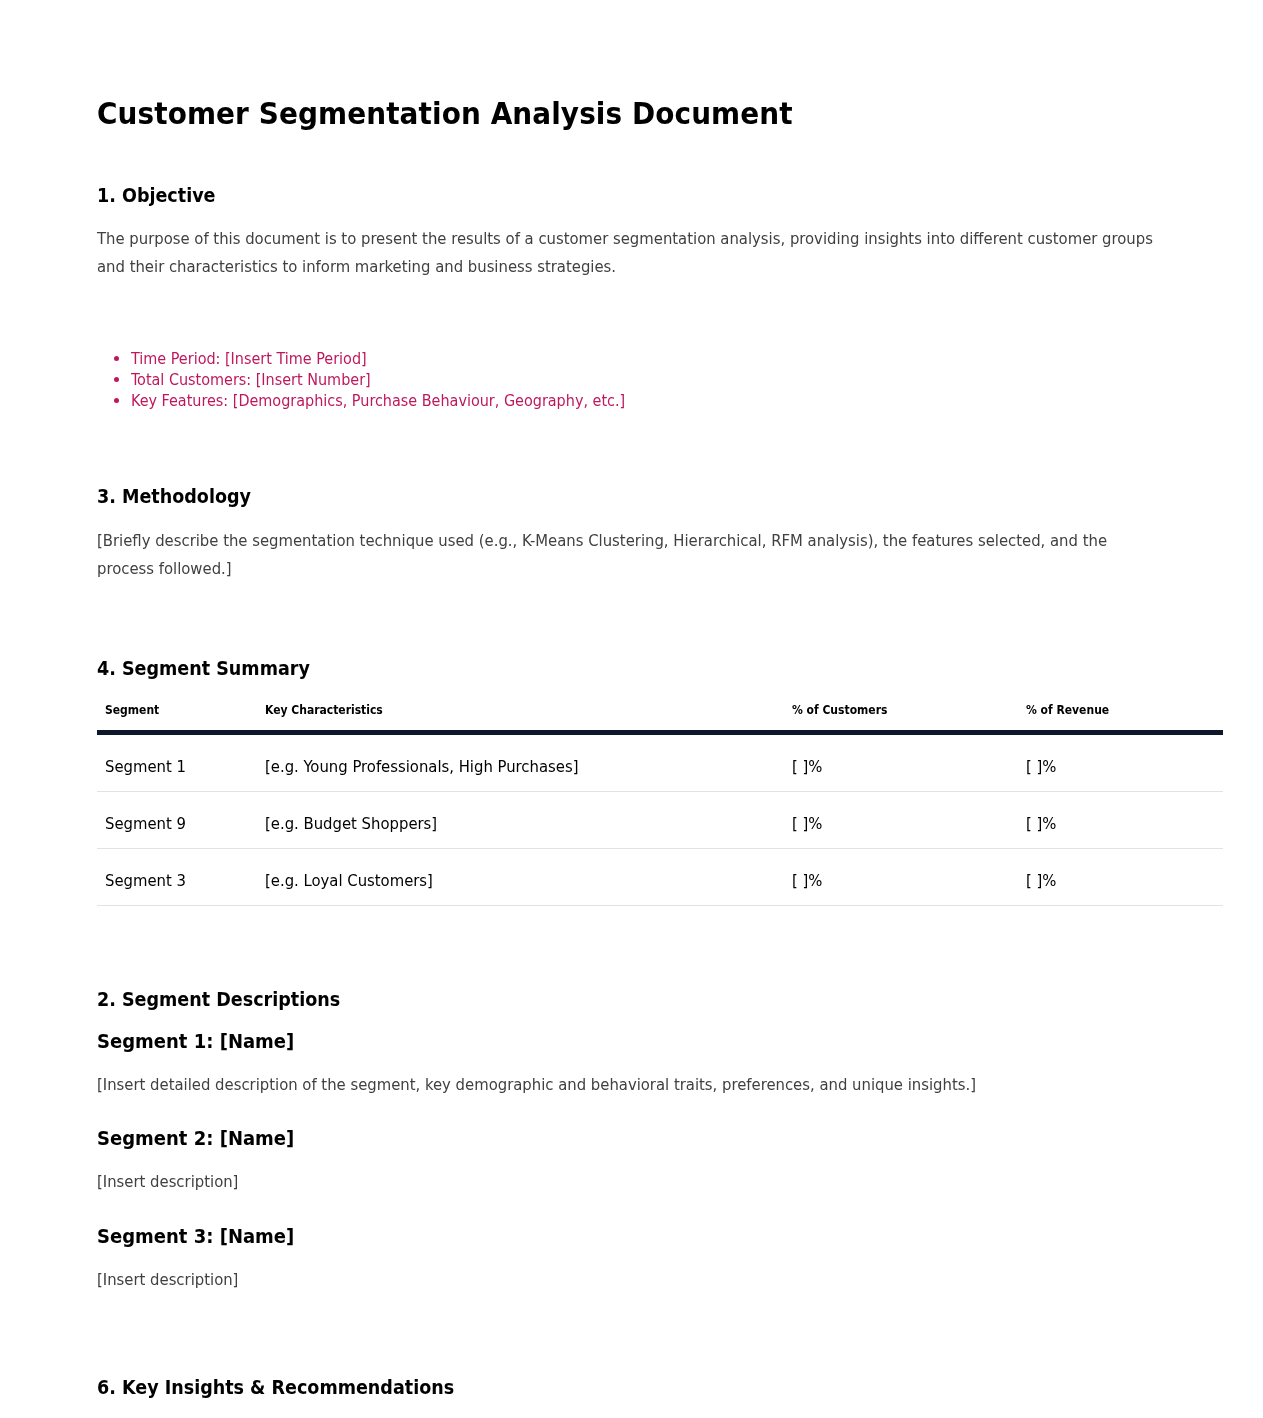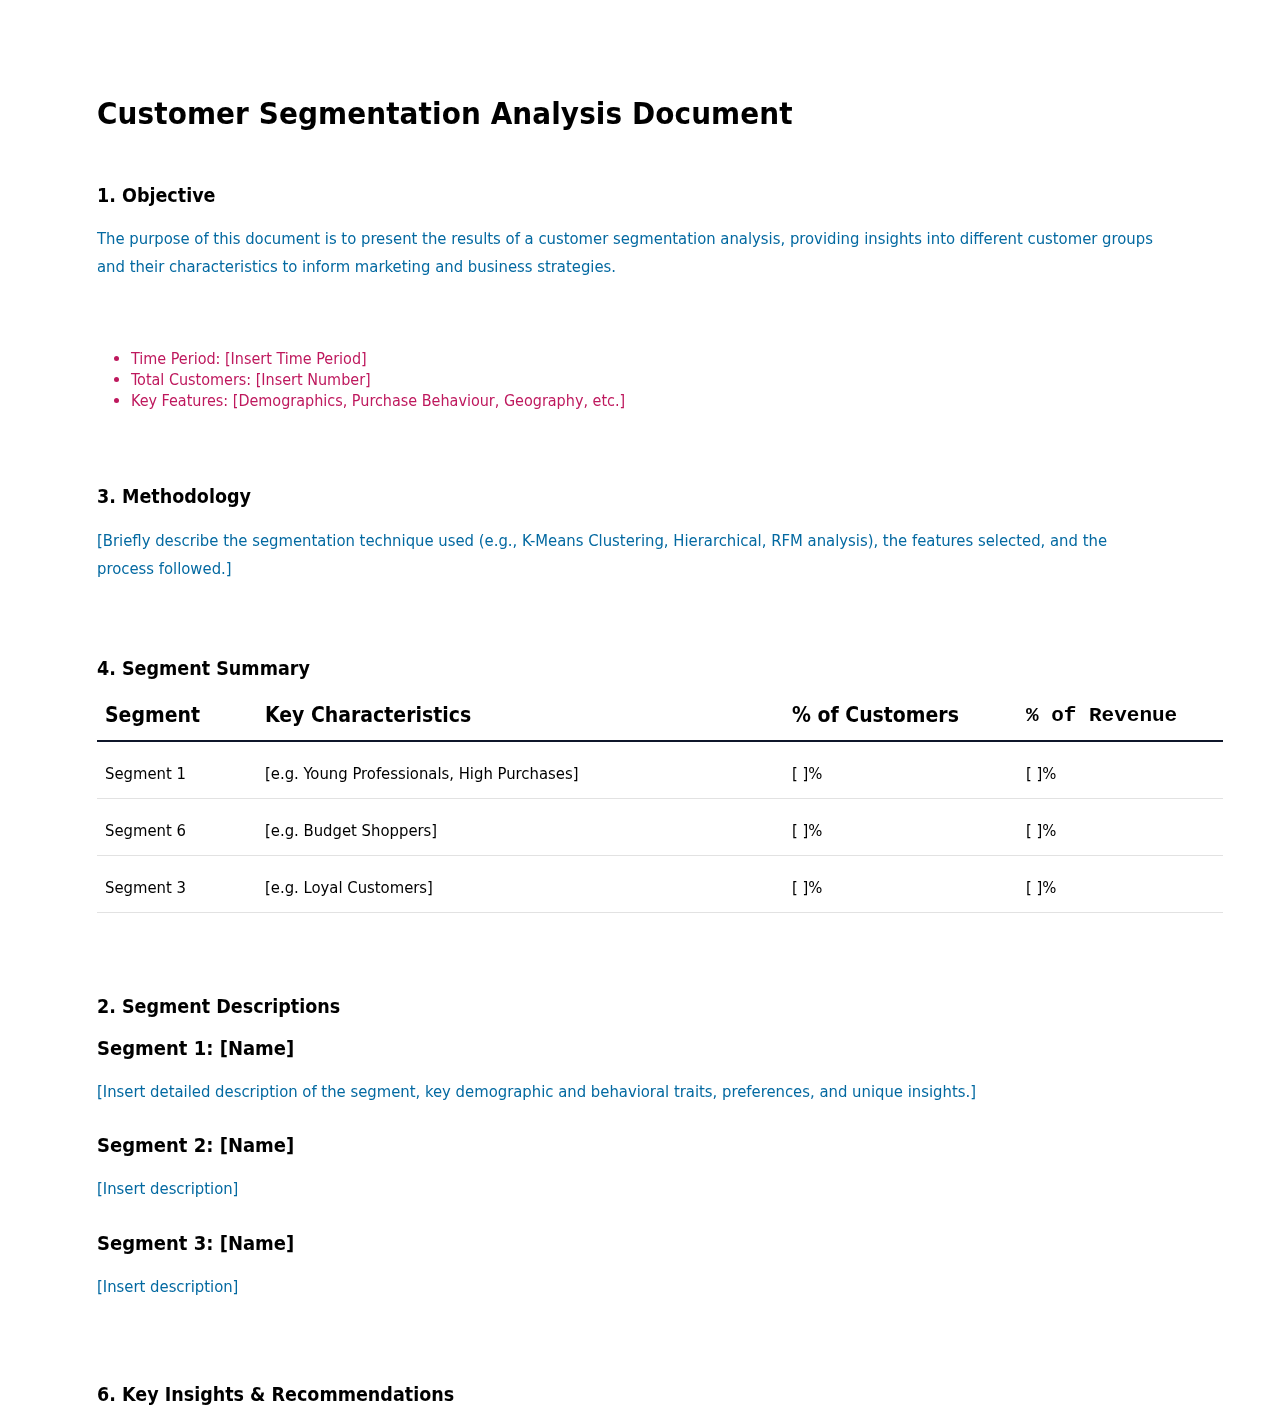--- a/index.html
+++ b/index.html
@@ -44,21 +44,21 @@
   }
   .section {
     margin-bottom: 36px;
   }
 
   
   .body-text {
     font-size: 16.5px;
     line-height: 1.72;
     margin: 0;
-    color: #0369a1;
+    color: #404040;
     max-width: 1072px;
   }
   .body-text.narrow {
     max-width: 1040px;
   }
 
   
   ul.bullets {
     margin: 0;
     padding: 0 0 0 34px;
@@ -73,40 +73,40 @@
 
   
   table.segment-table {
     border-collapse: collapse;
     width: 1070px;
     margin: 0;
     table-layout: fixed;
   }
   table.segment-table th {
     text-align: left;
-    font-size: 21px;
+    font-size: 12px;
     font-weight: bold;
     padding: 4px 6px 13px 8px;
-    border-bottom: 2px solid #0f172a;
+    border-bottom: 5px solid #0f172a;
     color: #000;
     vertical-align: bottom;
   }
   table.segment-table td {
     text-align: left;
     font-size: 16.5px;
     font-weight: normal;
     padding: 22px 6px 15px 8px;
     border-bottom: 1px solid #e2e2e2;
     color: #000;
     vertical-align: middle;
   }
   .col-segment      { width: 146px; }
   .col-chars        { width: 513px; }
   .col-customers    { width: 220px; }
-  .col-revenue      { width: 191px; font-family: Liberation Mono, monospace; }
+  .col-revenue      { width: 191px; }
 
   
   .sub-heading {
     font-size: 20px;
     font-weight: bold;
     line-height: 1.2;
     margin: 0 0 18px 0;
     color: #000;
   }
   .seg-block {
@@ -162,21 +162,21 @@
         </tr>
       </thead>
       <tbody>
         <tr>
           <td>Segment 1</td>
           <td>[e.g. Young Professionals, High Purchases]</td>
           <td>[ ]%</td>
           <td>[ ]%</td>
         </tr>
         <tr>
-          <td>Segment 6</td>
+          <td>Segment 9</td>
           <td>[e.g. Budget Shoppers]</td>
           <td>[ ]%</td>
           <td>[ ]%</td>
         </tr>
         <tr>
           <td>Segment 3</td>
           <td>[e.g. Loyal Customers]</td>
           <td>[ ]%</td>
           <td>[ ]%</td>
         </tr>

